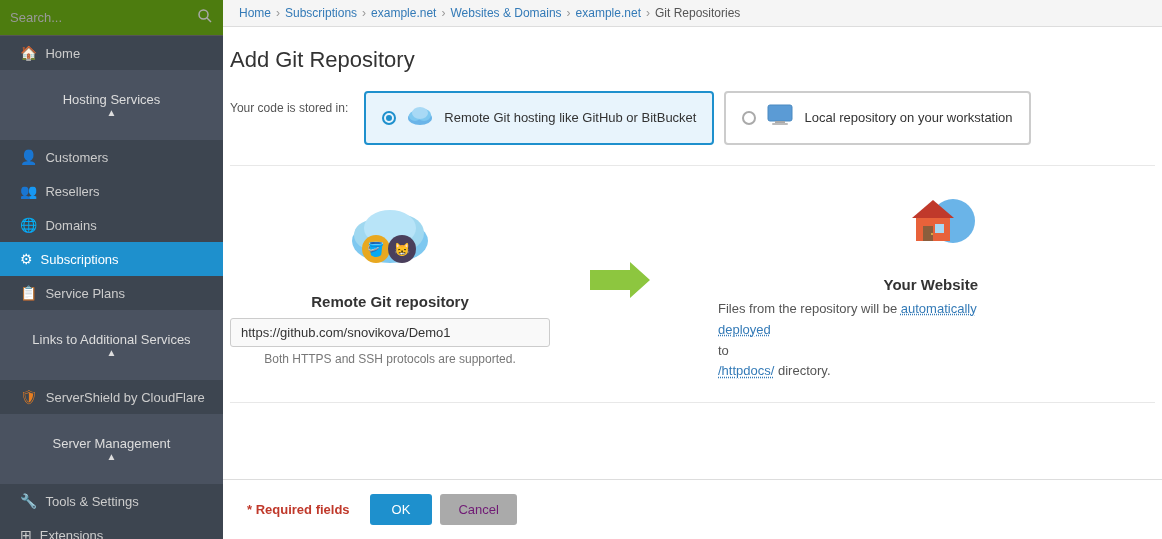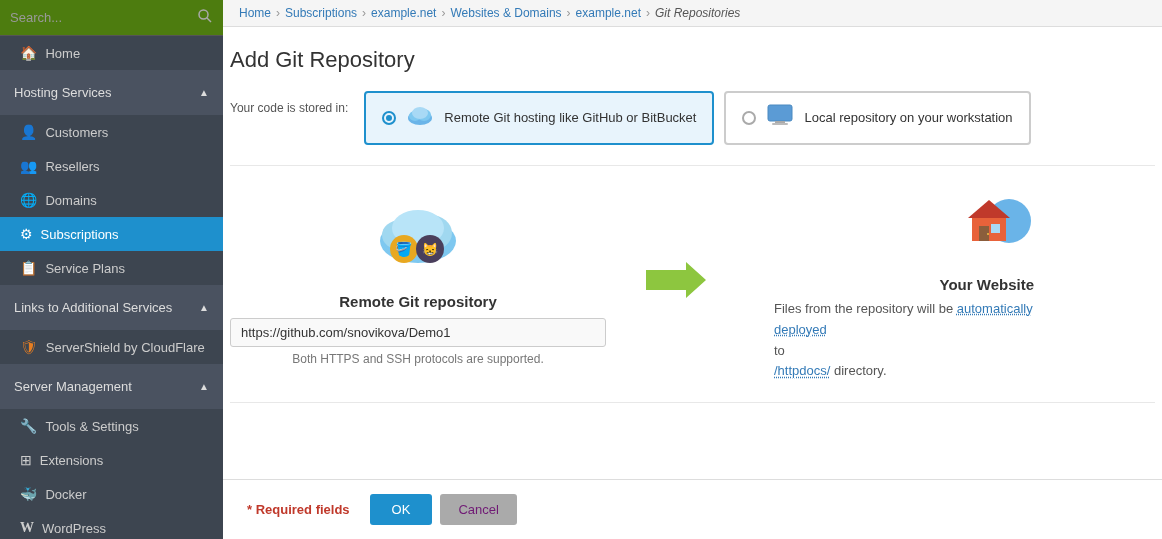--- a/index.html
+++ b/index.html
@@ -31,25 +31,26 @@
       outline: none;
       flex: 1;
     }
     #search-bar input::placeholder { color: #999; }
     .search-icon-svg { color: #aaa; }
 
     .sidebar-section-header {
       display: flex;
       align-items: center;
       justify-content: space-between;
-      padding: 15px 14px;
+      padding: 22px 14px;
       background: #4a5260;
       color: #ddd;
       font-size: 13px;
       cursor: pointer;
+      flex-direction: column;
     }
     .sidebar-section-header .chevron { font-size: 10px; }
 
     .sidebar-item {
       display: flex;
       align-items: center;
       padding: 9px 14px 9px 20px;
       color: #ccc;
       cursor: pointer;
       font-size: 13px;
@@ -71,21 +72,21 @@
       border-bottom: 1px solid #ddd;
       padding: 6px 16px;
       display: flex;
       align-items: center;
       font-size: 12px;
       color: #555;
       flex-shrink: 0;
     }
     .breadcrumb-item { color: #337ab7; cursor: pointer; }
     .breadcrumb-sep { margin: 0 5px; color: #999; }
-    .breadcrumb-current { color: #555; font-style: italic; }
+    .breadcrumb-current { color: #555; }
 
     
     #content {
       flex: 1;
       padding: 20px 7px;
       overflow-y: auto;
       background: #fff;
     }
 
     #page-title {
@@ -162,21 +163,21 @@
     .repo-left {
       display: flex;
       flex-direction: column;
       align-items: center;
       min-width: 280px;
     }
 
     
     .repo-title { font-size: 15px; font-weight: bold; color: #333; margin-bottom: 8px; }
     .repo-input {
-      width: 376px;
+      width: 320px;
       padding: 6px 10px;
       border: 1px solid #ccc;
       border-radius: 3px;
       font-size: 13px;
       color: #333;
       background: #f9f9f9;
     }
     .repo-hint { font-size: 12px; color: #777; margin-top: 5px; }
 
     .arrow-wrap {

